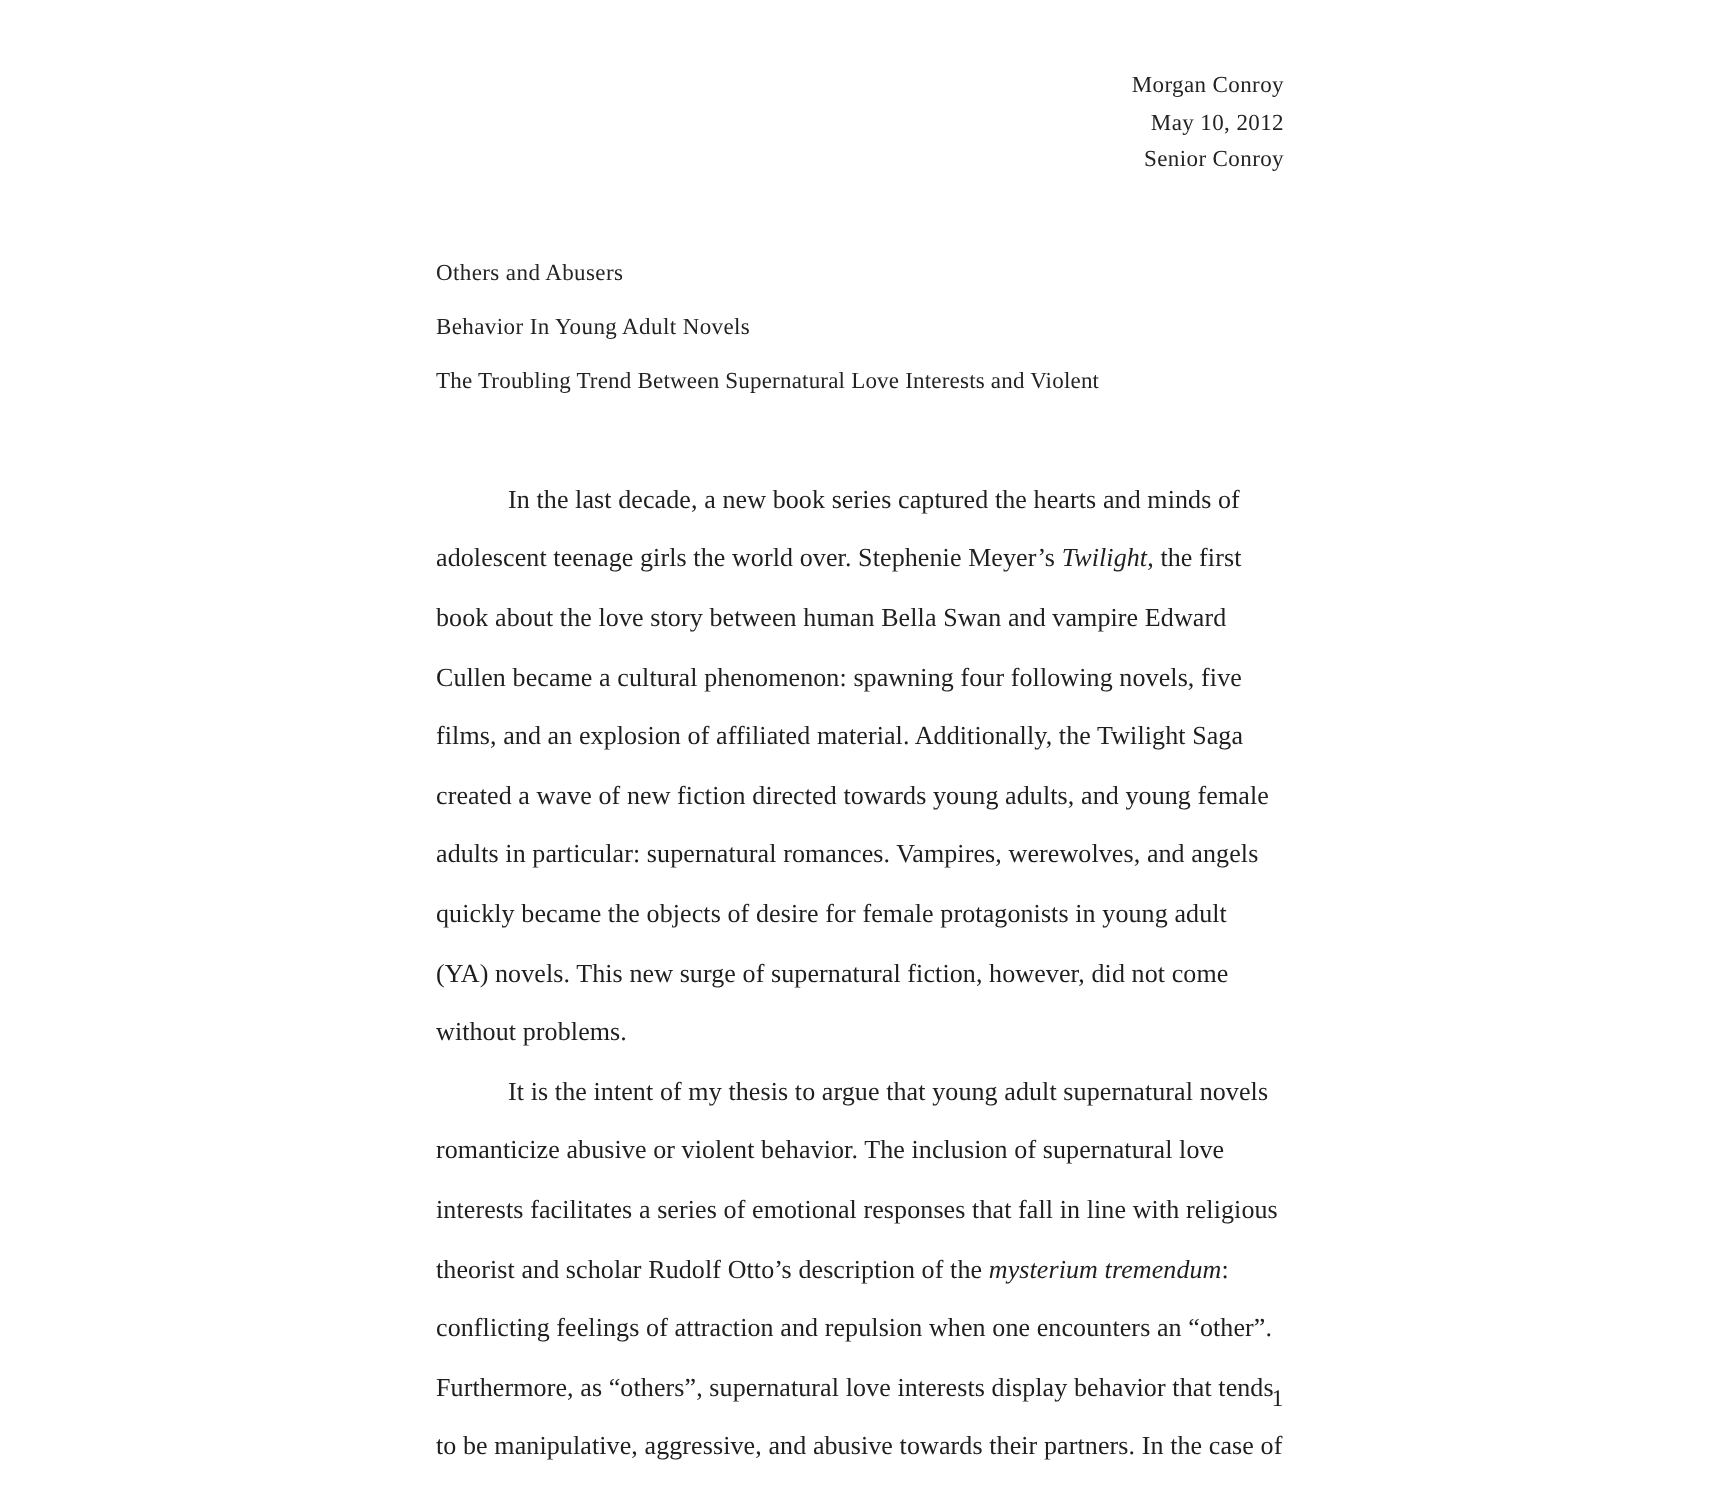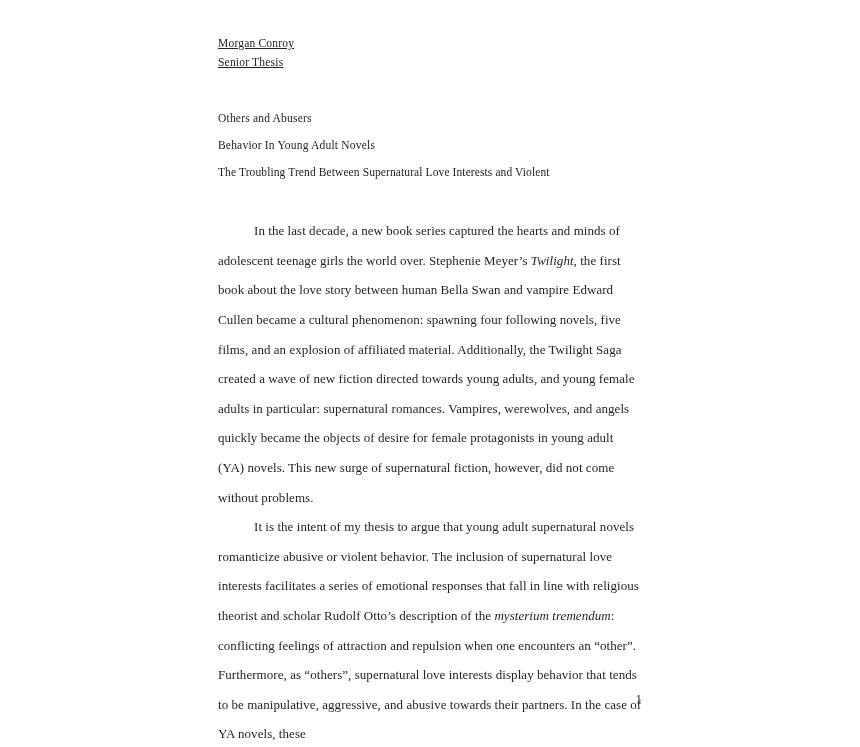--- a/index.html
+++ b/index.html
@@ -23,26 +23,25 @@
     height: 747px;
     background: #ffffff;
   }
   .content {
     position: absolute;
     left: 218px;
     top: 34px;
     width: 424px;
   }
   .heading-block {
-    text-align: left;
+    text-align: right;
     font-size: 11.5px;
     line-height: 18.6px;
     letter-spacing: 0.2px;
     color: #232323;
-    text-decoration: underline;
   }
   .heading-block div {
     white-space: nowrap;
   }
   .title-block {
     margin-top: 34px;
     font-size: 11.5px;
     line-height: 27px;
     letter-spacing: 0.2px;
     color: #232323;
@@ -84,21 +83,22 @@
 </style>
 </head>
 <body>
 
 <div class="page">
 
   <div class="content">
 
     <div class="heading-block">
       <div>Morgan Conroy</div>
-      <div>Senior Thesis</div>
+      <div>May 10, 2012</div>
+      <div>Senior Conroy</div>
     </div>
 
     <div class="title-block">
       <div class="title-line">Others and Abusers</div>
       <div class="title-line">Behavior In Young Adult Novels</div>
       <div class="title-line wide">The Troubling Trend Between Supernatural Love Interests and Violent</div>
     </div>
 
     <div class="body-block">
       <p class="para" id="paragraph-1"><span>In the last decade, a new book series captured the hearts and minds of adolescent teenage girls the world over. Stephenie Meyer’s </span><i>Twilight</i><span>, the first book about the love story between human Bella Swan and vampire Edward Cullen became a cultural phenomenon: spawning four following novels, five films, and an explosion of affiliated material. Additionally, the Twilight Saga created a wave of new fiction directed towards young adults, and young female adults in particular: supernatural romances. Vampires, werewolves, and angels quickly became the objects of desire for female protagonists in young adult (YA) novels. This new surge of supernatural fiction, however, did not come without problems.</span></p>

